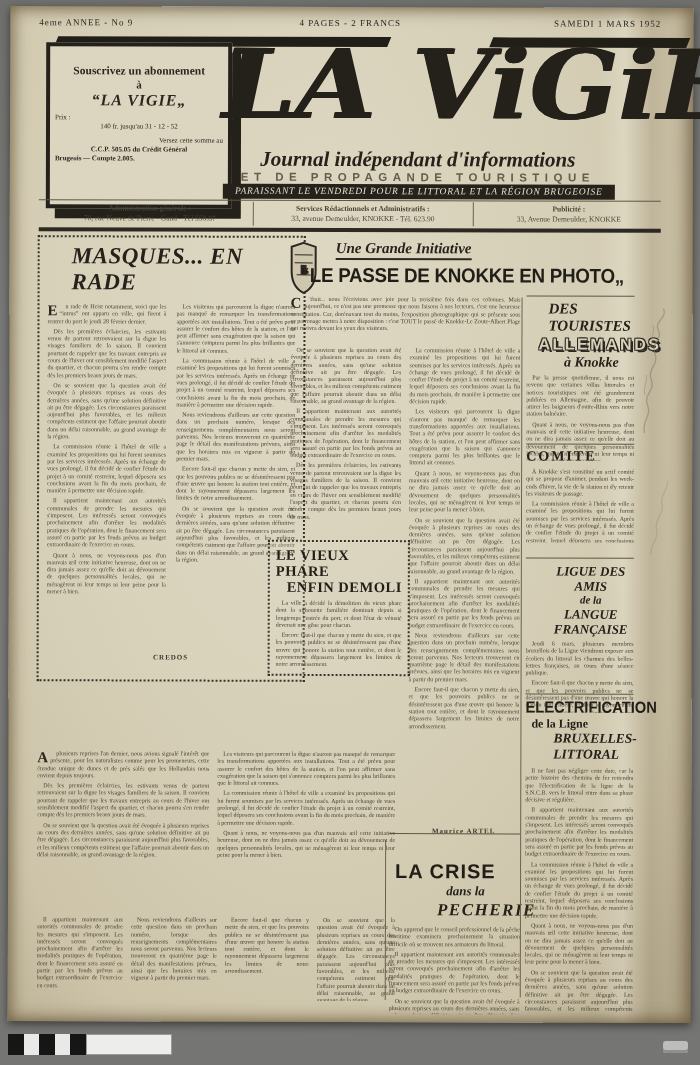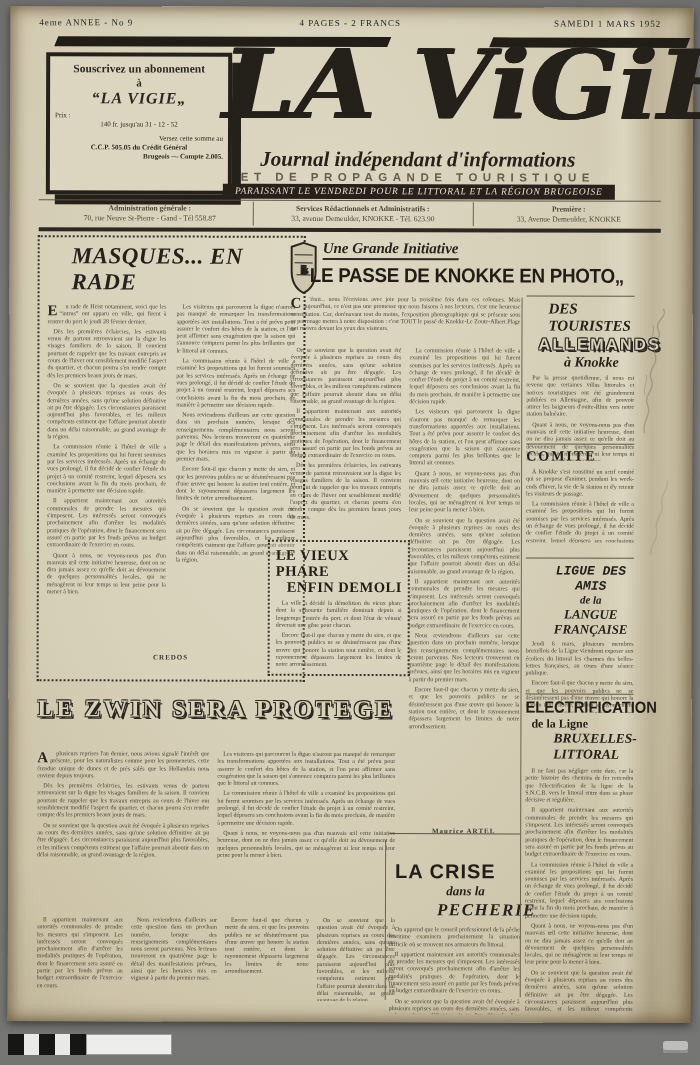--- a/index.html
+++ b/index.html
@@ -56,49 +56,49 @@
 
 <div id="paper">
 
   <div class="abs serif" style="left:29px;top:11px;font:9px/11px 'Liberation Serif',serif;letter-spacing:1px;">4eme ANNEE - No 9</div>
   <div class="abs serif" style="left:240px;top:11px;width:200px;text-align:center;font:9px/11px 'Liberation Serif',serif;letter-spacing:1px;">4 PAGES - 2 FRANCS</div>
   <div class="abs serif" style="left:460px;top:11px;width:191px;text-align:right;font:9px/11px 'Liberation Serif',serif;letter-spacing:1px;">SAMEDI 1 MARS 1952</div>
 
   <div class="abs mastbar" style="left:46px;top:30px;width:333px;"></div>
   <div class="abs mastbar" style="left:481px;top:30px;width:197px;"></div>
 
-  <div class="abs" style="left:36px;top:46px;width:168px;height:122px;border:4px solid #24211b;box-shadow:9px 10px 0 0 #24211b;background:#dcd5bf;padding:6px 5px;">
+  <div class="abs" style="left:36px;top:36px;width:168px;height:122px;border:4px solid #24211b;box-shadow:9px 10px 0 0 #24211b;background:#dcd5bf;padding:18px 5px;">
     <div style="font:bold 11.5px/13px 'Liberation Serif',serif;text-align:center;">Souscrivez un abonnement</div>
     <div style="font:bold 11px/14px 'Liberation Serif',serif;text-align:center;">à</div>
     <div style="font:bold italic 16px/18px 'Liberation Serif',serif;font-style:italic;text-align:center;letter-spacing:1px;">“LA VIGIE„</div>
     <div style="font:7px/9px 'Liberation Serif',serif;margin-top:4px;">Prix :</div>
     <div style="font:7px/9px 'Liberation Serif',serif;text-align:center;">140 fr. jusqu'au 31 - 12 - 52</div>
     <div style="font:7px/9px 'Liberation Serif',serif;margin-top:5px;text-align:right;">Versez cette somme au</div>
     <div style="font:bold 7px/9px 'Liberation Serif',serif;text-align:center;">C.C.P. 505.05 du Crédit Général</div>
-    <div style="font:bold 7px/9px 'Liberation Serif',serif;text-align:right;">Brugeois — Compte 2.005.</div>
+    <div style="font:bold 7px/9px 'Liberation Serif',serif;text-align:left;">Brugeois — Compte 2.005.</div>
   </div>
 
   <div class="abs" id="mast-title" style="left:212px;top:32px;">LA ViGiE</div>
   <div class="abs" style="left:213px;top:141px;width:390px;text-align:center;font:bold italic 21px/23px 'Liberation Serif',serif;font-style:italic;color:#26221b;">Journal indépendant d'informations</div>
   <div class="abs sans" style="left:213px;top:164px;width:390px;text-align:center;font-weight:bold;font-size:11.5px;letter-spacing:5.5px;color:#655e4c;">ET DE PROPAGANDE TOURISTIQUE</div>
   <div class="abs" id="banner" style="left:213px;top:177px;width:392px;height:15px;">PARAISSANT LE VENDREDI POUR LE LITTORAL ET LA RÉGION BRUGEOISE</div>
 
   <div class="abs thinrule" style="left:29px;top:193px;width:622px;height:1px;"></div>
   <div class="abs admin" style="left:34px;top:197px;width:212px;">
     <b>Administration générale :</b>
     <span>70, rue Neuve St-Pierre - Gand - Tél 558.87</span>
   </div>
   <div class="abs vrule" style="left:243px;top:195px;height:24px;"></div>
   <div class="abs admin" style="left:247px;top:197px;width:212px;">
     <b>Services Rédactionnels et Administratifs :</b>
     <span>33, avenue Demeulder, KNOKKE - Tél. 623.90</span>
   </div>
   <div class="abs vrule" style="left:463px;top:195px;height:24px;"></div>
   <div class="abs admin" style="left:467px;top:197px;width:184px;">
-    <b>Première :</b>
+    <b>Publicité :</b>
     <span>33, Avenue Demeulder, KNOKKE</span>
   </div>
   <div class="abs rule" style="left:29px;top:221px;width:622px;height:4px;"></div>
 
   <div class="abs dotted-box" style="left:28px;top:229px;width:248px;height:430px;padding:6px 8px;">
     <div class="hl-it" style="font-size:23px;line-height:26px;letter-spacing:.5px;padding-left:2px;margin-bottom:8px;">MASQUES... EN RADE</div>
     <div style="display:flex;gap:10px;height:350px;overflow:hidden;">
       <div class="tiny" style="flex:1;">
         <p><span class="dc">E</span><span>n rade de Heist notamment, voici que les “intrus” ont apparu en ville, qui firent à rentrer du port le jeudi 28 février dernier.</span></p>
         <p>Dès les premières éclaircies, les estivants venus de partout retrouvaient sur la digue les visages familiers de la saison. Il convient pourtant de rappeler que les travaux entrepris au cours de l'hiver ont sensiblement modifié l'aspect du quartier, et chacun pourra s'en rendre compte dès les premiers beaux jours de mars.</p>
@@ -116,21 +116,21 @@
       </div>
     </div>
     <div class="sig">CREDOS</div>
   </div>
 
   <svg class="abs" style="left:279px;top:234px;" width="30" height="54" viewBox="0 0 30 54">
     <path d="M15 2 L27 6 L27 30 Q27 46 15 52 Q3 46 3 30 L3 6 Z" fill="#cfc7ad" stroke="#2b2722" stroke-width="2"></path>
     <path d="M6 14 L24 14 M6 22 L24 22 M8 34 L22 34" stroke="#2b2722" stroke-width="1"></path>
     <rect x="12" y="24" width="6" height="10" fill="#2b2722"></rect>
   </svg>
-  <div class="abs kicker" style="left:313px;top:233px;font-style:italic;">Une Grande Initiative</div>
+  <div class="abs kicker" style="left:326px;top:233px;font-style:italic;">Une Grande Initiative</div>
   <div class="abs sans" style="left:291px;top:254px;width:330px;font-weight:700;font-size:20px;line-height:28px;letter-spacing:-.3px;white-space:nowrap;transform:scaleX(.94);transform-origin:left;color:#211d17;">“LE PASSE DE KNOKKE EN PHOTO„</div>
   <div class="abs tiny" style="left:281px;top:289px;width:230px;height:48px;">
     <p><span class="dc">C</span><span>'était... nous l'écrivions avec joie pour la troisième fois dans ces colonnes. Mais aujourd'hui, ce n'est pas une promesse que nous faisons à nos lecteurs, c'est une heureuse constatation. Car, dorénavant tout du moins, l'exposition photographique qui se présente sous ce patronage mettra à notre disposition : c'est TOUT le passé de Knokke-Le Zoute-Albert Plage qui revivra devant les yeux des visiteurs.</span></p>
   </div>
   <div class="abs tiny" style="left:281px;top:340px;width:111px;height:188px;">
     <p>On se souvient que la question avait été évoquée à plusieurs reprises au cours des dernières années, sans qu'une solution définitive ait pu être dégagée. Les circonstances paraissent aujourd'hui plus favorables, et les milieux compétents estiment que l'affaire pourrait aboutir dans un délai raisonnable, au grand avantage de la région.</p>
     <p>Il appartient maintenant aux autorités communales de prendre les mesures qui s'imposent. Les intéressés seront convoqués prochainement afin d'arrêter les modalités pratiques de l'opération, dont le financement sera assuré en partie par les fonds prévus au budget extraordinaire de l'exercice en cours.</p>
     <p>Dès les premières éclaircies, les estivants venus de partout retrouvaient sur la digue les visages familiers de la saison. Il convient pourtant de rappeler que les travaux entrepris au cours de l'hiver ont sensiblement modifié l'aspect du quartier, et chacun pourra s'en rendre compte dès les premiers beaux jours de mars.</p>
   </div>
   <div class="abs tiny" style="left:400px;top:340px;width:111px;height:478px;">
@@ -146,21 +146,20 @@
 
   <div class="abs dotted-box" style="left:259px;top:533px;width:126px;height:122px;padding:5px 6px;">
     <div class="serif" style="font-weight:bold;font-size:14.5px;line-height:16px;letter-spacing:.5px;color:#211d17;">LE VIEUX PHARE</div>
     <div class="serif" style="font-weight:bold;font-size:14.5px;line-height:16px;letter-spacing:.5px;text-align:right;color:#211d17;">ENFIN DEMOLI</div>
     <div class="tiny" style="height:80px;margin-top:5px;">
       <p>La ville a décidé la démolition du vieux phare dont la silhouette familière dominait depuis si longtemps l'entrée du port, et dont l'état de vétusté devenait une gêne pour chacun.</p>
       <p>Encore faut-il que chacun y mette du sien, et que les pouvoirs publics ne se désintéressent pas d'une œuvre qui honore la station tout entière, et dont le rayonnement dépassera largement les limites de notre arrondissement.</p>
     </div>
   </div>
 
-  <div class="abs serif outline" style="left:29px;top:687px;width:360px;font-weight:bold;font-size:24px;line-height:30px;letter-spacing:3px;white-space:nowrap;">LE ZWIN SERA PROTEGE</div>
   <div class="abs tiny" style="left:29px;top:744px;width:172px;height:160px;">
     <p><span class="dc">A</span><span>plusieurs reprises l'an dernier, nous avions signalé l'intérêt que présente, pour les naturalistes comme pour les promeneurs, cette étendue unique de dunes et de prés salés que les Hollandais nous envient depuis toujours.</span></p>
     <p>Dès les premières éclaircies, les estivants venus de partout retrouvaient sur la digue les visages familiers de la saison. Il convient pourtant de rappeler que les travaux entrepris au cours de l'hiver ont sensiblement modifié l'aspect du quartier, et chacun pourra s'en rendre compte dès les premiers beaux jours de mars.</p>
     <p>On se souvient que la question avait été évoquée à plusieurs reprises au cours des dernières années, sans qu'une solution définitive ait pu être dégagée. Les circonstances paraissent aujourd'hui plus favorables, et les milieux compétents estiment que l'affaire pourrait aboutir dans un délai raisonnable, au grand avantage de la région.</p>
   </div>
   <div class="abs tiny" style="left:209px;top:744px;width:178px;height:160px;">
     <p>Les visiteurs qui parcourent la digue n'auront pas manqué de remarquer les transformations apportées aux installations. Tout a été prévu pour assurer le confort des hôtes de la station, et l'on peut affirmer sans exagération que la saison qui s'annonce comptera parmi les plus brillantes que le littoral ait connues.</p>
     <p>La commission réunie à l'hôtel de ville a examiné les propositions qui lui furent soumises par les services intéressés. Après un échange de vues prolongé, il fut décidé de confier l'étude du projet à un comité restreint, lequel déposera ses conclusions avant la fin du mois prochain, de manière à permettre une décision rapide.</p>
     <p>Quant à nous, ne voyons-nous pas d'un mauvais œil cette initiative heureuse, dont on ne dira jamais assez ce qu'elle doit au dévouement de quelques personnalités locales, qui ne ménagèrent ni leur temps ni leur peine pour la mener à bien.</p>
   </div>
@@ -205,21 +204,21 @@
 
   <div class="abs" style="left:517px;top:436px;width:108px;border-top:1px solid #5e5745;padding-top:4px;">
     <div class="serif" style="font-weight:bold;font-size:14px;line-height:16px;letter-spacing:2px;color:#211d17;">COMITE</div>
     <div class="tiny" style="height:74px;margin-top:4px;">
       <p>À Knokke s'est constitué un actif comité qui se propose d'animer, pendant les week-ends d'hiver, la vie de la station et d'y retenir les visiteurs de passage.</p>
       <p>La commission réunie à l'hôtel de ville a examiné les propositions qui lui furent soumises par les services intéressés. Après un échange de vues prolongé, il fut décidé de confier l'étude du projet à un comité restreint, lequel déposera ses conclusions avant la fin du mois prochain, de manière à permettre une décision rapide.</p>
     </div>
   </div>
 
   <div class="abs" style="left:517px;top:550px;width:108px;border-top:1px solid #5e5745;padding-top:5px;">
-    <div class="serif hl-it" style="font-size:13px;line-height:15px;text-align:center;font-family:Liberation Mono, monospace;">LIGUE DES AMIS</div>
+    <div class="serif hl-it" style="font-size:13px;line-height:15px;text-align:center;">LIGUE DES AMIS</div>
     <div class="serif hl-it" style="font-size:11px;line-height:13px;text-align:center;">de la</div>
     <div class="serif hl-it" style="font-size:13px;line-height:15px;text-align:center;">LANGUE FRANÇAISE</div>
     <div class="tiny" style="height:72px;margin-top:4px;">
       <p>Jeudi 6 mars, plusieurs membres bruxellois de la Ligue viendront exposer aux écoliers du littoral les charmes des belles-lettres françaises, au cours d'une séance publique.</p>
       <p>Encore faut-il que chacun y mette du sien, et que les pouvoirs publics ne se désintéressent pas d'une œuvre qui honore la station tout entière, et dont le rayonnement dépassera largement les limites de notre arrondissement.</p>
     </div>
   </div>
 
   <div class="abs" style="left:517px;top:686px;width:108px;border-top:1px solid #5e5745;padding-top:4px;">
     <div class="sans" style="font-weight:900;font-size:16px;line-height:18px;transform:scaleX(.92);transform-origin:left;white-space:nowrap;color:#211d17;">ELECTRIFICATION</div>

